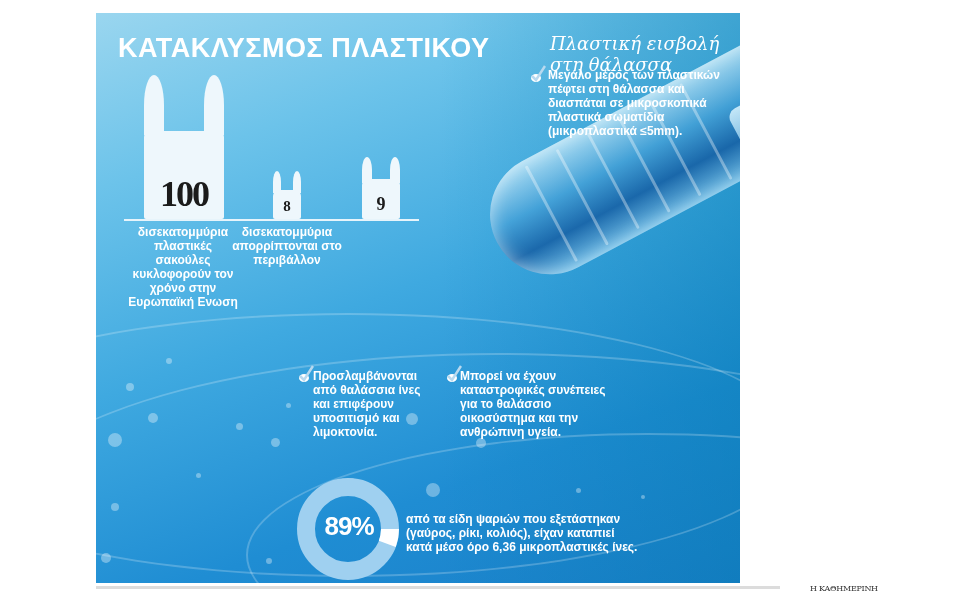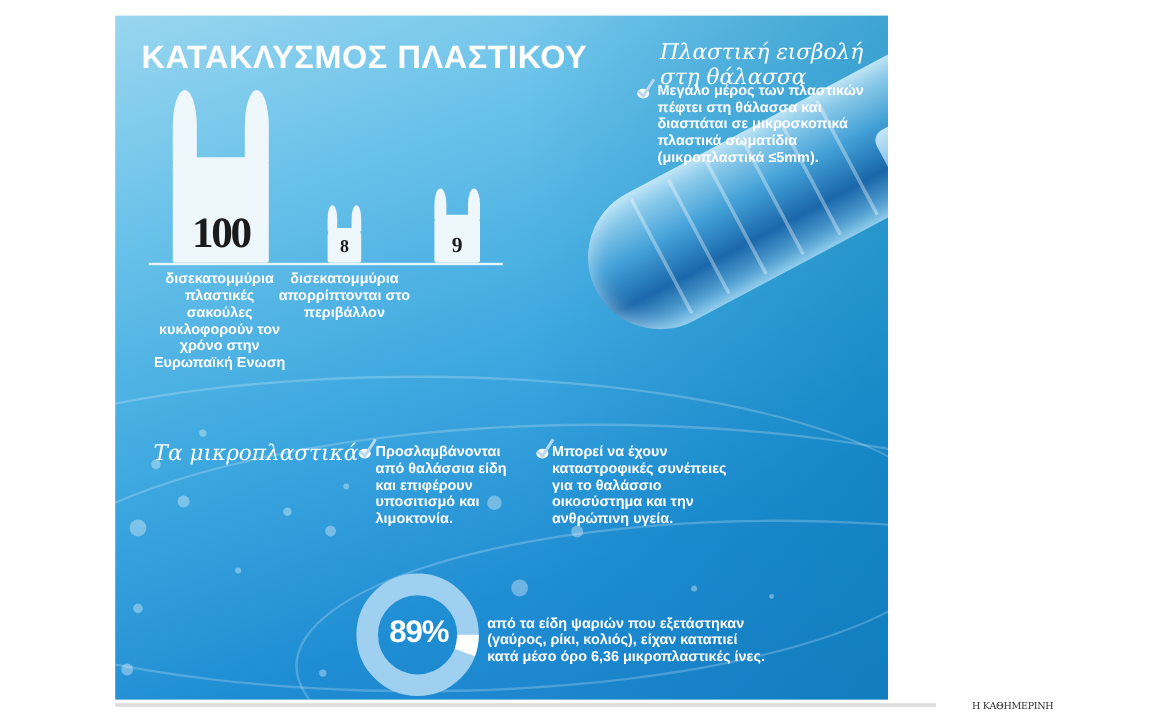--- a/index.html
+++ b/index.html
@@ -103,26 +103,25 @@
   <div class="bag-caption bold-text" style="left:136px; top:212px;">δισεκατομμύρια απορρίπτονται στο περιβάλλον</div>
   <div class="bag-caption bold-text" style="left:32px; top:212px;">δισεκατομμύρια πλαστικές σακούλες κυκλοφορούν τον χρόνο στην Ευρωπαϊκή Ενωση</div>
 
   <div class="serif-head" style="left:434px; top:20px;margin-left:20px;">Πλαστική εισβολή στη θάλασσα</div>
   <svg class="check" style="left:434px; top:52px;" viewBox="0 0 16 18">
     <ellipse cx="6" cy="13" rx="5" ry="4" fill="#ffffff"></ellipse>
     <path d="M2 11 L6 15 L15 1" stroke="#b8d9ef" stroke-width="2.5" fill="none"></path>
   </svg>
   <div class="bold-text" style="position:absolute; left:452px; top:55px; width:186px;">Μεγάλο μέρος των πλαστικών πέφτει στη θάλασσα και διασπάται σε μικροσκοπικά πλαστικά σωματίδια (μικροπλαστικά ≤5mm).</div>
 
-  <div class="serif-head" style="left:32px; top:354px;">Τα μικροπλαστικά</div>
   <svg class="check" style="left:202px; top:352px;" viewBox="0 0 16 18">
     <ellipse cx="6" cy="13" rx="5" ry="4" fill="#ffffff"></ellipse>
     <path d="M2 11 L6 15 L15 1" stroke="#b8d9ef" stroke-width="2.5" fill="none"></path>
   </svg>
-  <div class="bold-text" style="position:absolute; left:217px; top:356px; width:112px;">Προσλαμβάνονται από θαλάσσια είδη και επιφέρουν υποσιτισμό και λιμοκτονία.</div>
+  <div class="bold-text" style="position:absolute; left:217px; top:356px; width:112px;">Προσλαμβάνονται από θαλάσσια ίνες και επιφέρουν υποσιτισμό και λιμοκτονία.</div>
   <svg class="check" style="left:350px; top:352px;" viewBox="0 0 16 18">
     <ellipse cx="6" cy="13" rx="5" ry="4" fill="#ffffff"></ellipse>
     <path d="M2 11 L6 15 L15 1" stroke="#b8d9ef" stroke-width="2.5" fill="none"></path>
   </svg>
   <div class="bold-text" style="position:absolute; left:364px; top:356px; width:160px;">Μπορεί να έχουν καταστροφικές συνέπειες για το θαλάσσιο οικοσύστημα και την ανθρώπινη υγεία.</div>
 
   <svg style="position:absolute; left:198px; top:462px;" width="108" height="108" viewBox="0 0 108 108">
     <circle cx="54" cy="54" r="42" fill="none" stroke="#9fd0f0" stroke-width="18"></circle>
     <path d="M96 54 A42 42 0 0 1 93.3 68.8" fill="none" stroke="#ffffff" stroke-width="18"></path>
   </svg>

